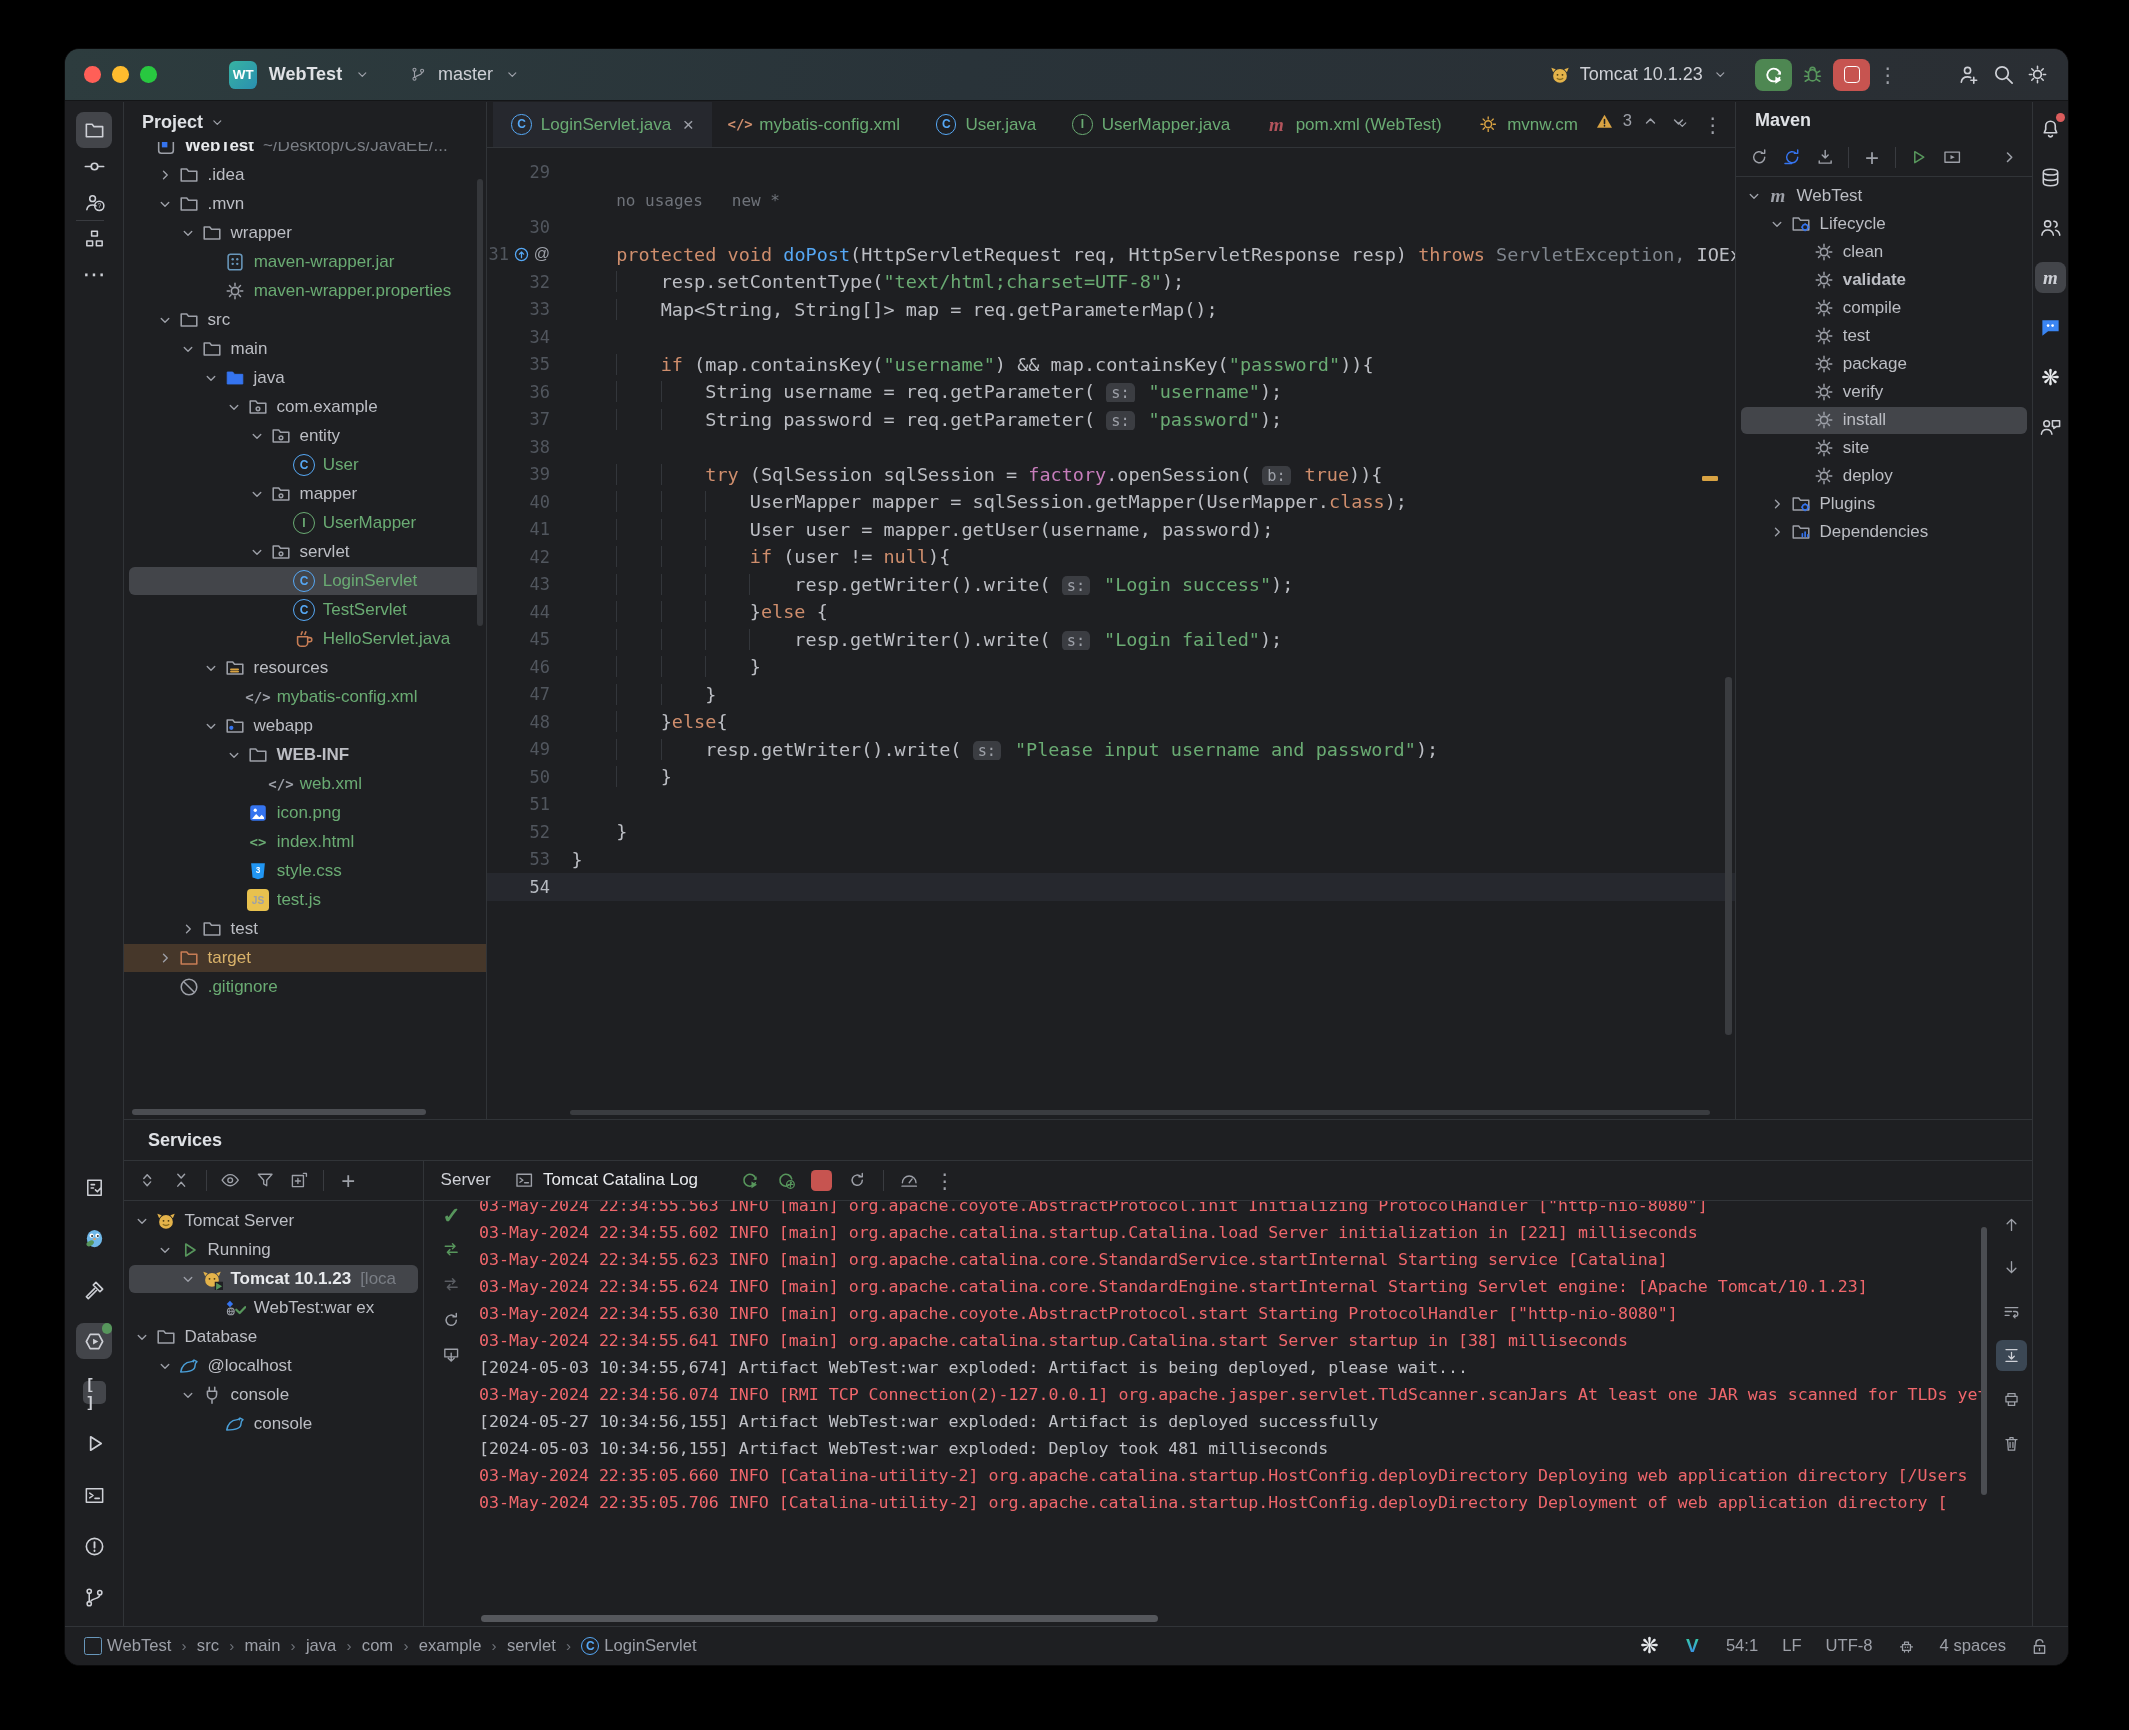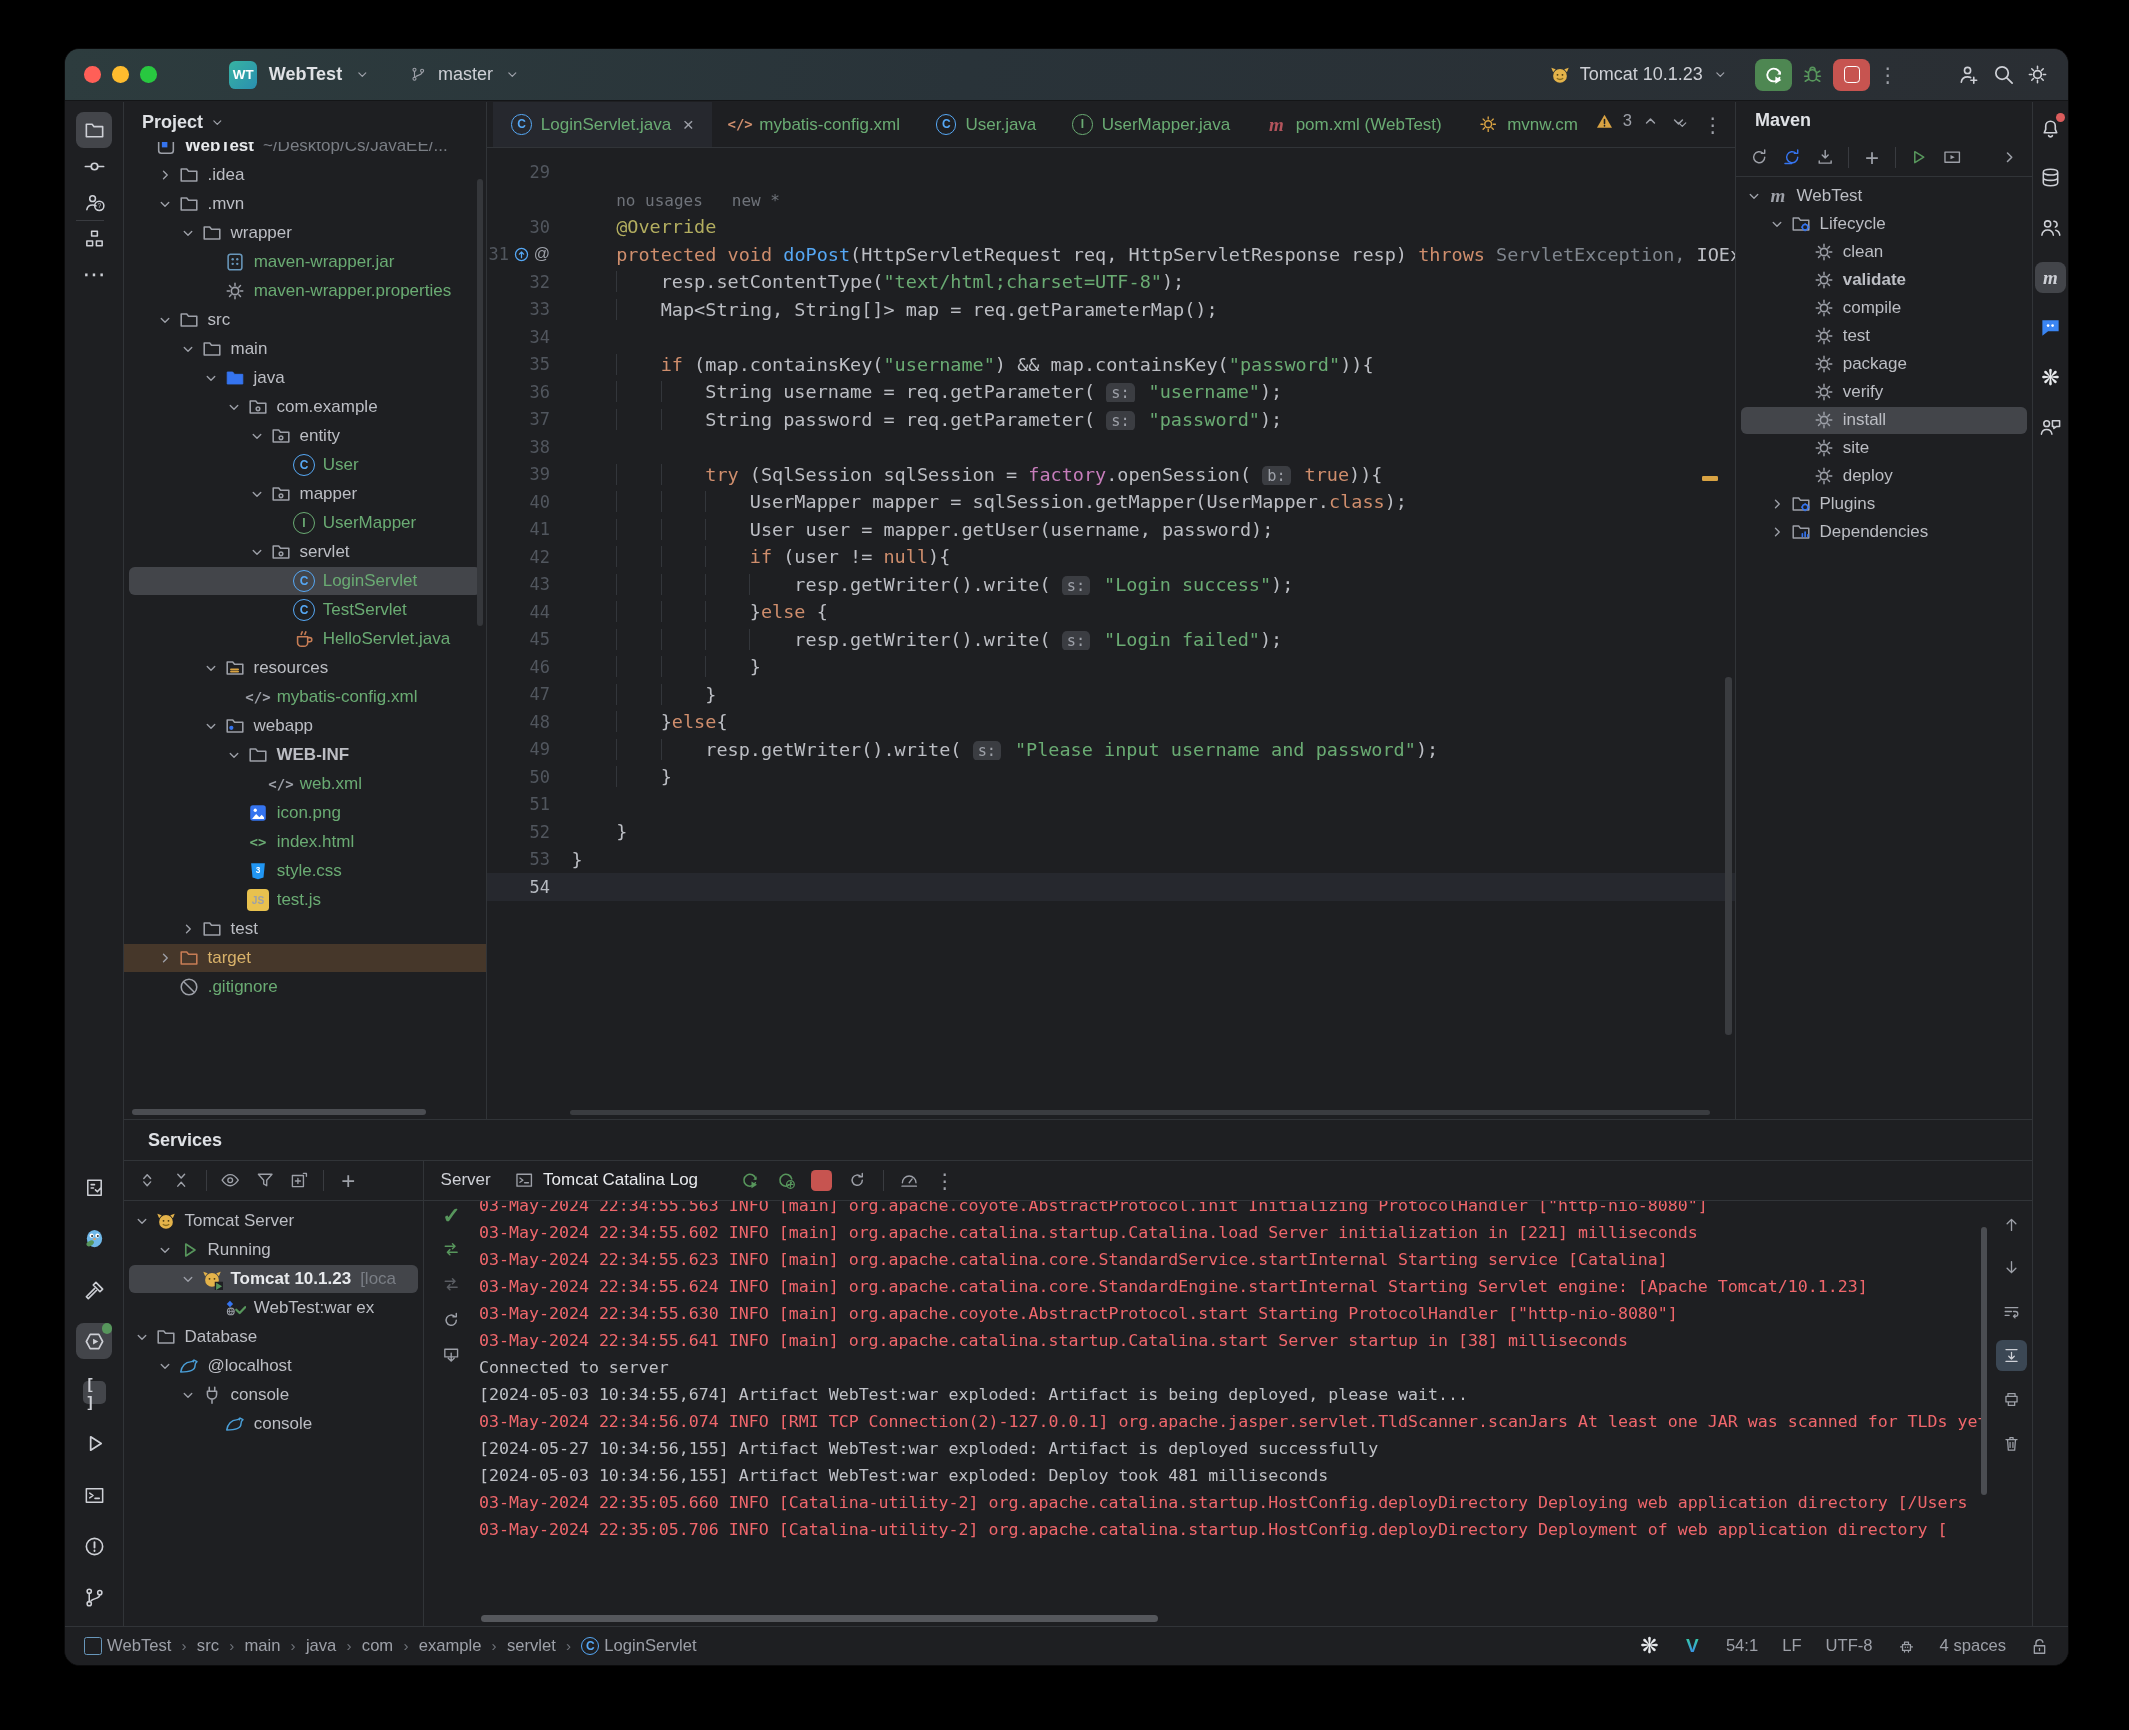--- a/index.html
+++ b/index.html
@@ -746,21 +746,21 @@
                   </span>
                 </span>
               <span class="chev ic" style="font-size:20.4px">
                   <span class="ic" style="font-size: 20.4px; color: rgb(157, 160, 168); width: 100%; height: 100%;">⋮</span>
                 </span>
             </div>
           </div>
           <div class="codearea">
               <div class="cline"><div class="gut"><span>29</span></div><div class="ctext"></div></div>
               <div class="cline"><div class="gut"></div><div class="ctext"><span class="t-sp">    </span><span class="t-h">no usages   new *</span></div></div>
-              <div class="cline"><div class="gut"><span>30</span></div><div class="ctext"><span class="t-sp">    </span><span class="t-ann">@Override</span></div></div>
+              <div class="cline"><div class="gut"><span>30</span></div></div>
               <div class="cline"><div class="gut"><span>31</span><span class="ic gic"><svg viewBox="0 0 24 24">
                       <circle cx="12" cy="12" r="8.5" fill="none" stroke="#56A8F5" stroke-width="1.8"></circle>
                       <path d="M12 16.5v-8M9 11.5l3-3 3 3" fill="none" stroke="#56A8F5" stroke-width="1.8" stroke-linecap="round" stroke-linejoin="round"></path>
                     </svg></span><span class="atg">@</span></div><div class="ctext"><span class="t-sp">    </span><span class="t-kw">protected </span><span class="t-kw">void </span><span class="t-mth">doPost</span><span class="t-pl">(HttpServletRequest req, HttpServletResponse resp) </span><span class="t-kw">throws </span><span class="t-dim">ServletException,</span><span class="t-pl"> IOException {</span></div></div>
               <div class="cline"><div class="gut"><span>32</span></div><div class="ctext"><span class="guide" style="left: 61px;"></span><span class="t-sp">        </span><span class="t-pl">resp.setContentType(</span><span class="t-str">"text/html;charset=UTF-8"</span><span class="t-pl">);</span></div></div>
               <div class="cline"><div class="gut"><span>33</span></div><div class="ctext"><span class="guide" style="left: 61px;"></span><span class="t-sp">        </span><span class="t-pl">Map&lt;String, String[]&gt; map = req.getParameterMap();</span></div></div>
               <div class="cline"><div class="gut"><span>34</span></div><div class="ctext"><span class="guide" style="left: 61px;"></span></div></div>
               <div class="cline"><div class="gut"><span>35</span></div><div class="ctext"><span class="guide" style="left: 61px;"></span><span class="t-sp">        </span><span class="t-kw">if</span><span class="t-pl"> (map.containsKey(</span><span class="t-str">"username"</span><span class="t-pl">) &amp;&amp; map.containsKey(</span><span class="t-str">"password"</span><span class="t-pl">)){</span></div></div>
               <div class="cline"><div class="gut"><span>36</span></div><div class="ctext"><span class="guide" style="left: 61px;"></span><span class="guide" style="left: 106px;"></span><span class="t-sp">            </span><span class="t-pl">String username = req.getParameter( </span><span class="t-hint">s:</span><span class="t-str"> "username"</span><span class="t-pl">);</span></div></div>
               <div class="cline"><div class="gut"><span>37</span></div><div class="ctext"><span class="guide" style="left: 61px;"></span><span class="guide" style="left: 106px;"></span><span class="t-sp">            </span><span class="t-pl">String password = req.getParameter( </span><span class="t-hint">s:</span><span class="t-str"> "password"</span><span class="t-pl">);</span></div></div>
@@ -1219,21 +1219,20 @@
                       </svg>
                     </span></div>
                 </div>
               <div class="log">
                   <div class="lline r">03-May-2024 22:34:55.563 INFO [main] org.apache.coyote.AbstractProtocol.init Initializing ProtocolHandler ["http-nio-8080"]</div>
                   <div class="lline r">03-May-2024 22:34:55.602 INFO [main] org.apache.catalina.startup.Catalina.load Server initialization in [221] milliseconds</div>
                   <div class="lline r">03-May-2024 22:34:55.623 INFO [main] org.apache.catalina.core.StandardService.startInternal Starting service [Catalina]</div>
                   <div class="lline r">03-May-2024 22:34:55.624 INFO [main] org.apache.catalina.core.StandardEngine.startInternal Starting Servlet engine: [Apache Tomcat/10.1.23]</div>
                   <div class="lline r">03-May-2024 22:34:55.630 INFO [main] org.apache.coyote.AbstractProtocol.start Starting ProtocolHandler ["http-nio-8080"]</div>
                   <div class="lline r">03-May-2024 22:34:55.641 INFO [main] org.apache.catalina.startup.Catalina.start Server startup in [38] milliseconds</div>
-                  <div class="lline w">Connected to server</div>
                   <div class="lline w">[2024-05-03 10:34:55,674] Artifact WebTest:war exploded: Artifact is being deployed, please wait...</div>
                   <div class="lline r">03-May-2024 22:34:56.074 INFO [RMI TCP Connection(2)-127.0.0.1] org.apache.jasper.servlet.TldScanner.scanJars At least one JAR was scanned for TLDs yet contained no TLDs.</div>
                   <div class="lline w">[2024-05-27 10:34:56,155] Artifact WebTest:war exploded: Artifact is deployed successfully</div>
                   <div class="lline w">[2024-05-03 10:34:56,155] Artifact WebTest:war exploded: Deploy took 481 milliseconds</div>
                   <div class="lline r">03-May-2024 22:35:05.660 INFO [Catalina-utility-2] org.apache.catalina.startup.HostConfig.deployDirectory Deploying web application directory [/Users</div>
                   <div class="lline r">03-May-2024 22:35:05.706 INFO [Catalina-utility-2] org.apache.catalina.startup.HostConfig.deployDirectory Deployment of web application directory [</div>
                 </div>
               <div class="rrail">
                   <div class="rbtn">
                     <span class="ic">

